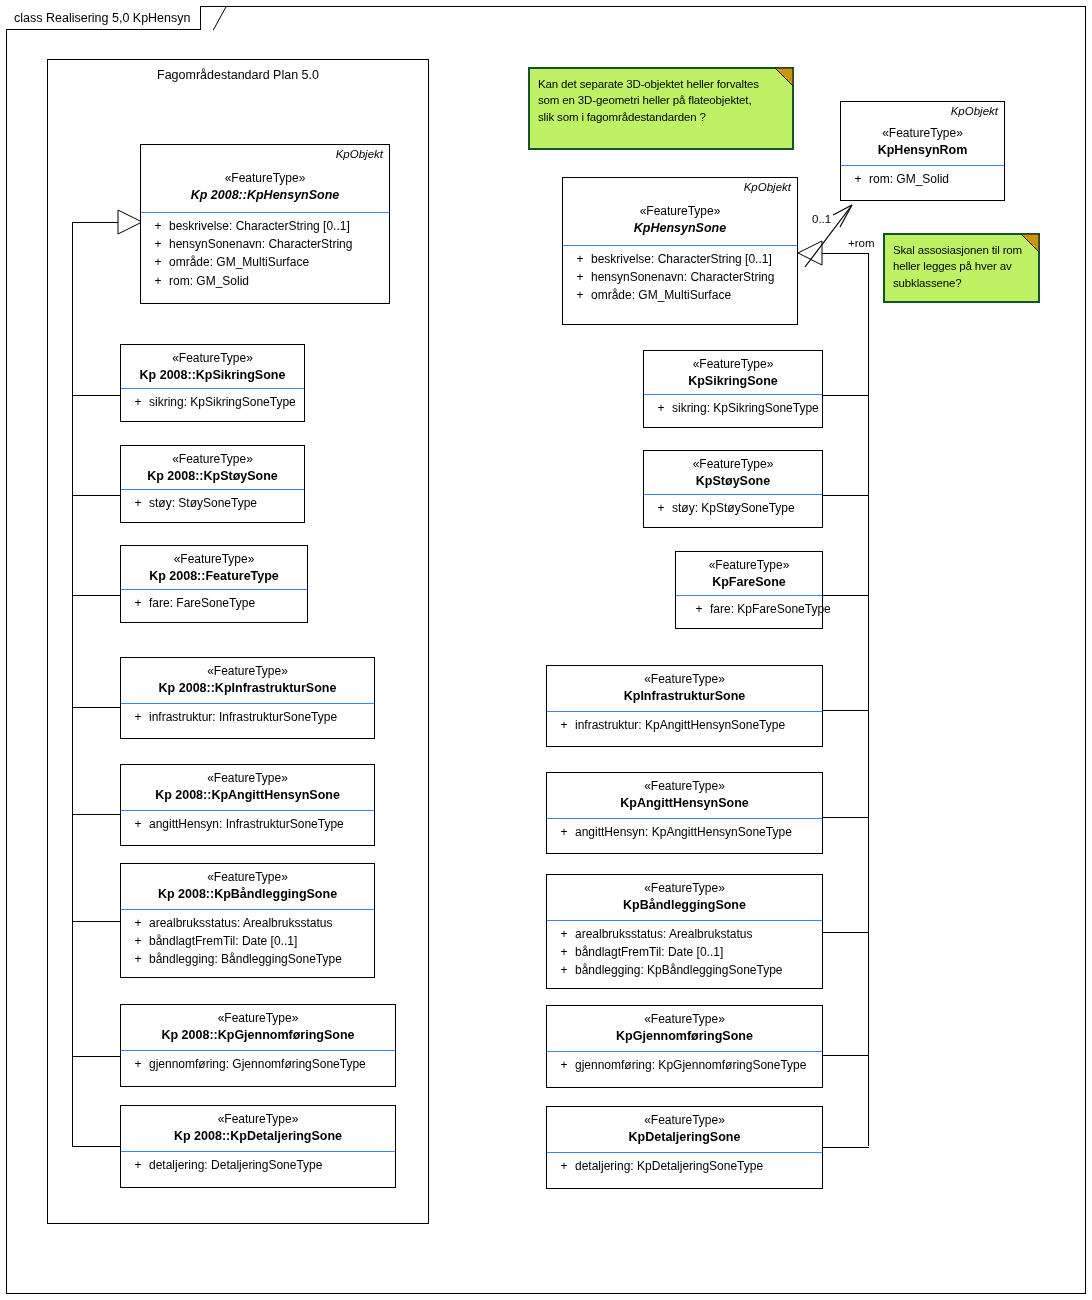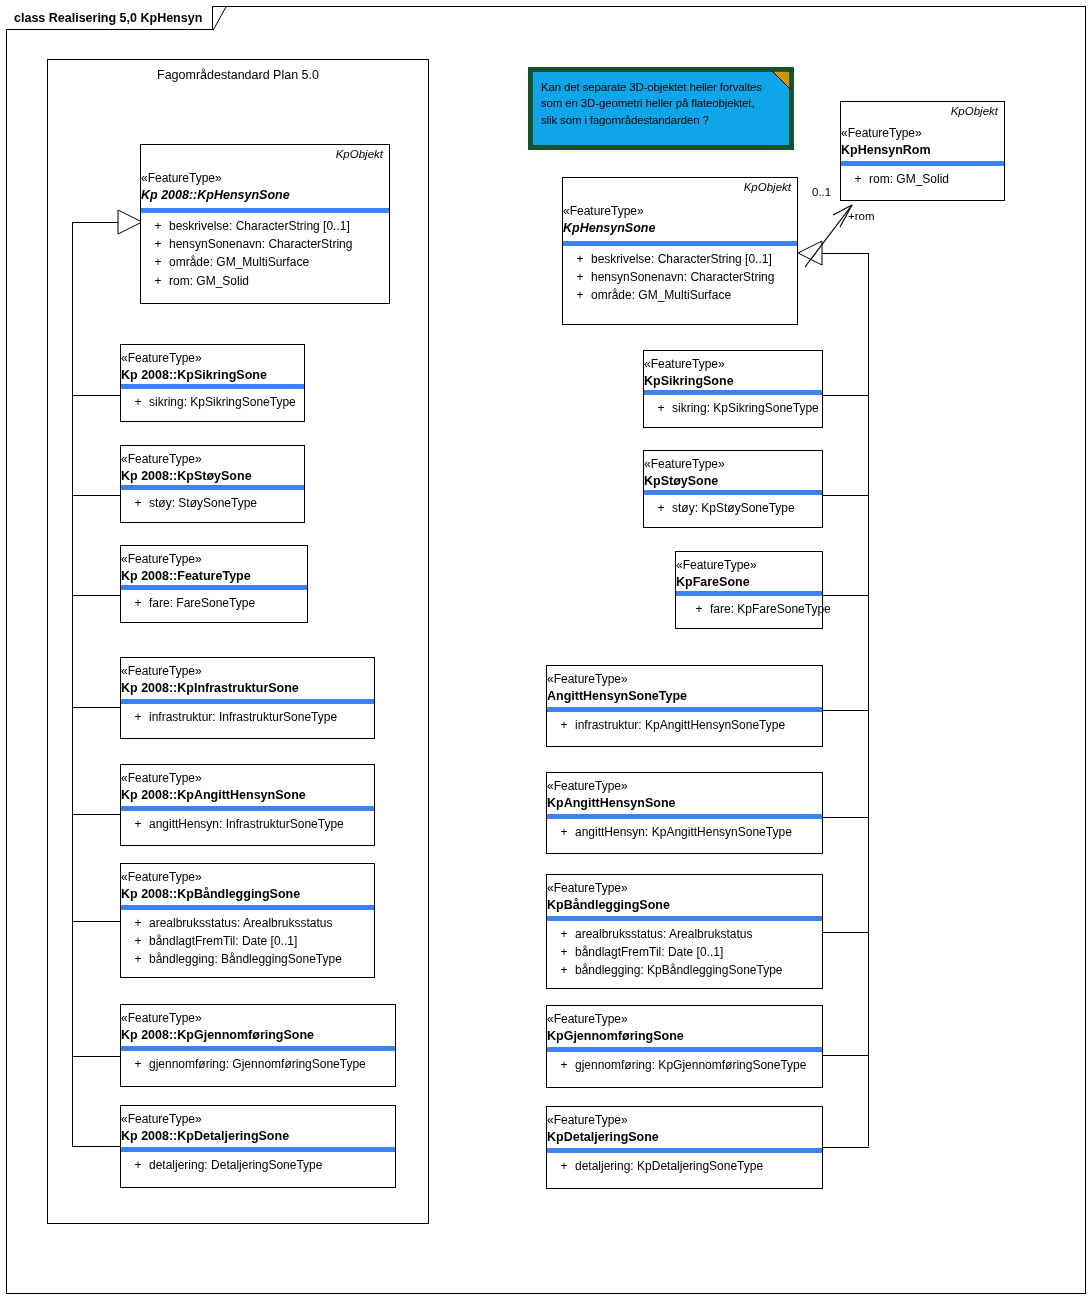--- a/index.html
+++ b/index.html
@@ -27,21 +27,21 @@
     position:absolute;
     left:6px; top:6px;
     height:24px;
     border:1px solid #000;
     border-top:none;border-left:none;
     background:#fff;
     box-sizing:border-box;
     display:flex;align-items:center;
     padding:0 10px 0 8px;
     font-size:12.5px;
-    font-weight:bold;
+    font-weight:normal;
     color:#000;
     white-space:nowrap;
   }
   .frame-tab-corner{
     position:absolute;
     top:6px;
     width:14px;height:25px;
     overflow:hidden;
   }
   .frame-tab-corner svg{display:block;}
@@ -68,23 +68,23 @@
     position:absolute;
     box-sizing:border-box;
     border:1px solid #000;
     background:#ffffff;
     font-size:12px;
     color:#000;
   }
   .cls-head{
     position:relative;
     box-sizing:border-box;
-    border-bottom:5px solid #3b82f6;
+    border-bottom:1px solid #3b82f6;
     padding:3px 0 20px 0;
-    text-align:left;
+    text-align:center;
     line-height:1.28;
   }
   .cls-ns{
     position:absolute;
     right:6px; top:2px;
     font-style:italic;
     font-size:11.5px;
   }
   .cls-stereo{
     font-size:12px;
@@ -114,22 +114,22 @@
   .attr .sig{
     flex:1 1 auto;
     overflow:visible;
   }
   .pad-l{padding-left:6px;}
 
   
   .note{
     position:absolute;
     box-sizing:border-box;
-    background:#0ea5e9;
-    border:5px solid #14532d;
+    background:#bef264;
+    border:2px solid #14532d;
     font-size:11.5px;
     line-height:1.42;
     color:#000;
     padding:7px 8px 6px 8px;
     letter-spacing:-0.15px;
   }
   .note .fold{
     position:absolute;
     top:-1px;right:-1px;
     width:18px;height:18px;
@@ -145,20 +145,21 @@
   svg.ov{
     position:absolute;
     overflow:visible;
     pointer-events:none;
   }
   .lbl{
     position:absolute;
     font-size:11.5px;
     color:#000;
     white-space:nowrap;
+    margin-top:27px;
   }
 </style>
 </head>
 <body>
 
 <div id="canvas">
 
   <div class="frame-border"></div>
   <div class="frame-tab" id="frameTab">
     <span>class Realisering 5,0 KpHensyn</span>
@@ -215,20 +216,29 @@
   <div class="note" style="left:528px;top:67px;width:266px;height:83px;">
     <svg class="fold" viewBox="0 0 18 18">
       <polygon points="0,0 18,0 18,18" fill="#C9960A" stroke="#000" stroke-width="1"></polygon>
       <line x1="0" y1="0" x2="18" y2="18" stroke="#000" stroke-width="1"></line>
     </svg>
     <div>Kan det separate 3D-objektet heller forvaltes</div>
     <div>som en 3D-geometri heller på flateobjektet,</div>
     <div>slik som i fagområdestandarden ?</div>
   </div>
 
+  <div class="note" style="left:883px;top:233px;width:157px;height:70px;">
+    <svg class="fold" viewBox="0 0 18 18">
+      <polygon points="0,0 18,0 18,18" fill="#C9960A" stroke="#000" stroke-width="1"></polygon>
+      <line x1="0" y1="0" x2="18" y2="18" stroke="#000" stroke-width="1"></line>
+    </svg>
+    <div>Skal assosiasjonen til rom</div>
+    <div>heller legges på hver av</div>
+    <div>subklassene?</div>
+  </div>
 
   <div class="cls" style="left:140px;top:144px;width:250px;height:160px;">
     <div class="cls-head" style="height:68px;">
       <div class="cls-ns">KpObjekt</div>
       <div class="cls-stereo" style="margin-top:23px;">«FeatureType»</div>
       <div class="cls-name abstract">Kp 2008::KpHensynSone</div>
     </div>
     <div class="cls-body pad-l">
       <div class="attr">
           <span class="vis">+</span>
@@ -432,21 +442,21 @@
       <div class="attr">
           <span class="vis">+</span>
           <span class="sig">fare: KpFareSoneType</span>
         </div>
     </div>
   </div>
 
   <div class="cls" style="left:546px;top:665px;width:277px;height:82px;">
     <div class="cls-head" style="height:46px;padding-top:6px;">
       <div class="cls-stereo">«FeatureType»</div>
-      <div class="cls-name">AngittHensynSoneType</div>
+      <div class="cls-name">KpInfrastrukturSone</div>
     </div>
     <div class="cls-body pad-l">
       <div class="attr">
           <span class="vis">+</span>
           <span class="sig">infrastruktur: KpAngittHensynSoneType</span>
         </div>
     </div>
   </div>
 
   <div class="cls" style="left:546px;top:772px;width:277px;height:82px;">

